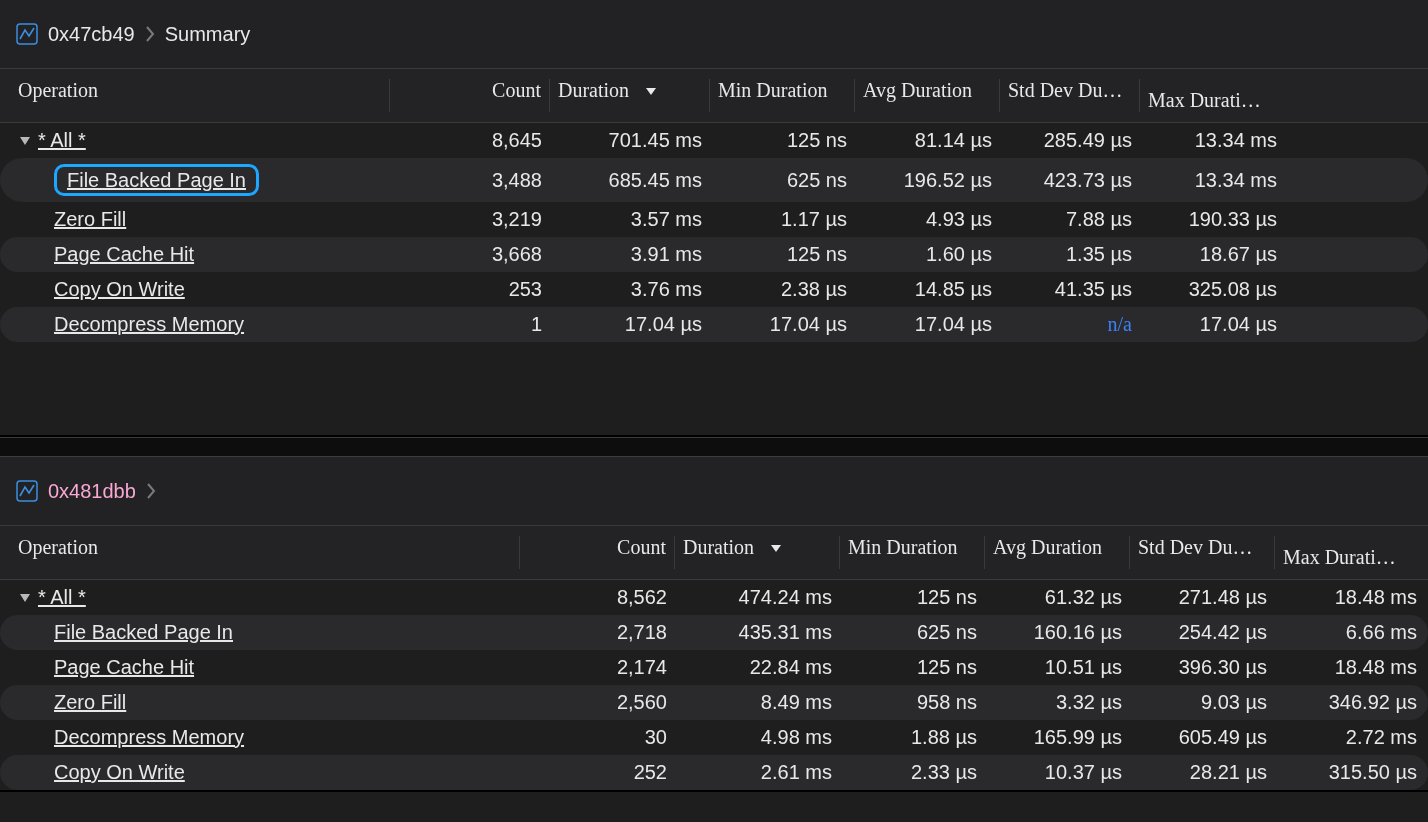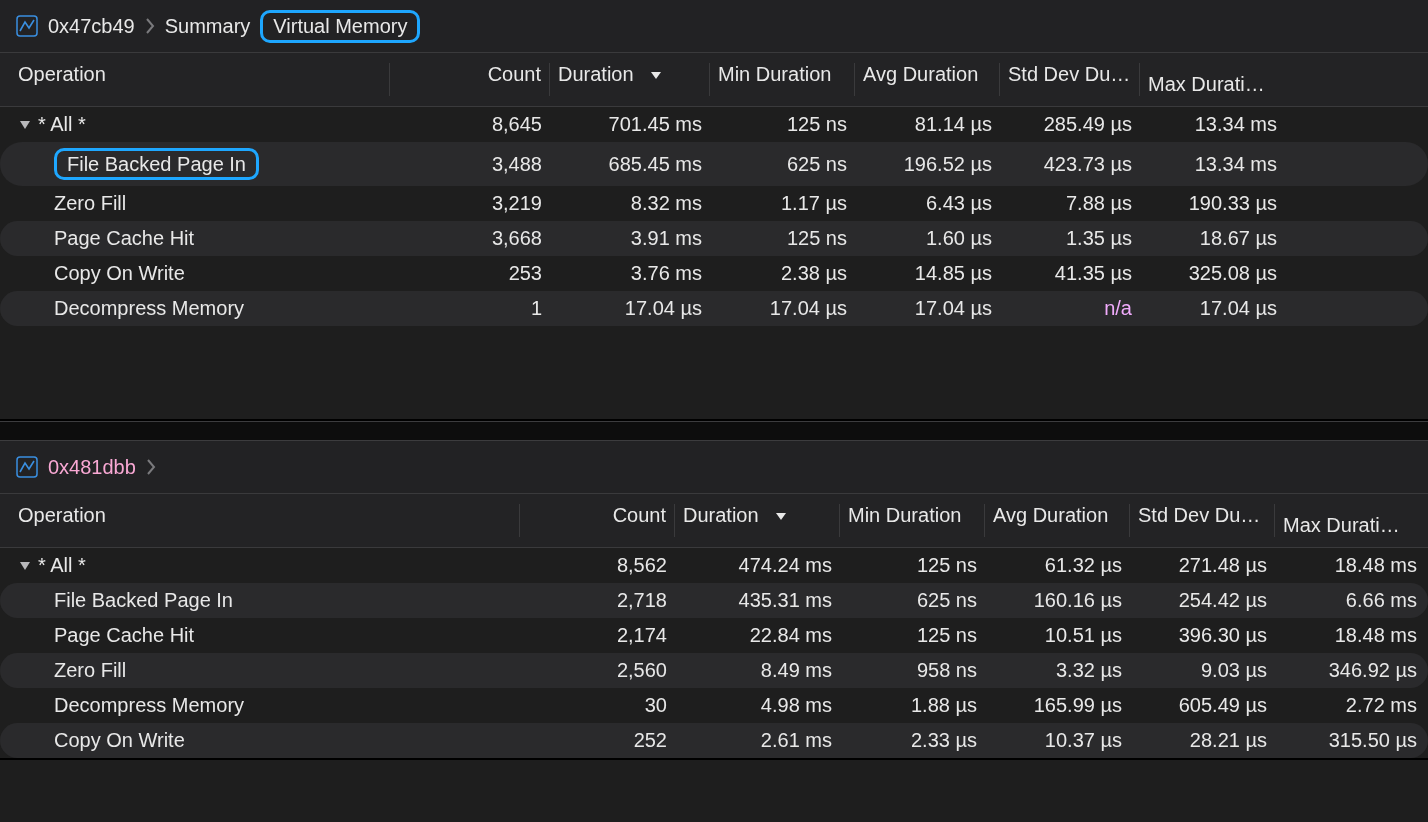--- a/index.html
+++ b/index.html
@@ -15,21 +15,21 @@
   .panel {
     border-bottom: 2px solid #000;
   }
   .breadcrumb {
     display: flex;
     align-items: center;
     gap: 10px;
     padding: 8px 16px;
     background: #222224;
     border-bottom: 1px solid #3a3a3c;
-    height: 53px;
+    height: 69px;
   }
   .breadcrumb.dim .bc-text { color: #f9a8d4; }
   .bc-icon {
     display: inline-flex;
     width: 22px;
     height: 22px;
   }
   .bc-text {
     color: #e8e8e8;
   }
@@ -43,20 +43,21 @@
     border: 3px solid #1ea7ff;
     border-radius: 10px;
     padding: 2px 10px;
     display: inline-block;
   }
   .table-head {
     display: flex;
     padding: 10px 0 10px 10px;
     border-bottom: 1px solid #3a3a3c;
     background: #232325;
+    font-family: Liberation Serif, serif;
   }
   .th {
     padding: 0 8px;
     font-weight: 400;
     color: #e8e8e8;
     border-right: 1px solid #3a3a3c;
     white-space: nowrap;
     overflow: hidden;
     text-overflow: ellipsis;
     text-align: left;
@@ -69,29 +70,29 @@
     align-items: center;
   }
   .row.alt { background: #2a2a2c; border-radius: 22px; }
   .cell {
     padding: 0 8px;
     white-space: nowrap;
     overflow: hidden;
     text-overflow: ellipsis;
   }
   .cell.num { text-align: right; }
-  .cell.muted { color: #f0abfc; }
+  .cell.muted { color: #3b82f6; font-family: Liberation Serif, serif; }
   .disclosure {
     display: inline-flex;
     width: 14px;
     height: 14px;
     margin-right: 6px;
   }
   .indent1 { padding-left: 36px; }
-  .op-col { display:flex; align-items:center; }
+  .op-col { display:flex; align-items:center;text-decoration:underline; }
   .row-hl {
     border: 3px solid #1ea7ff;
     border-radius: 10px;
     padding: 2px 10px;
     display: inline-block;
     line-height: 1.1;
   }
   .empty-space {
     height: 93px;
     background: #1e1e1e;
@@ -130,23 +131,20 @@
           <path d="M4 16 L9 7 L13 13 L18 5" fill="none" stroke="#3a8fe0" stroke-width="1.6"></path>
         </svg>
     </span>
     <span class="bc-text">0x47cb49</span>
     <span class="bc-sep">
       <svg viewBox="0 0 10 18">
           <path d="M2 2 L8 9 L2 16" fill="none" stroke="#7a7a7d" stroke-width="2"></path>
         </svg>
     </span>
     <span class="bc-text">Summary</span>
-    <span class="highlight-box">
-      <span class="bc-text">Virtual Memory</span>
-    </span>
   </div>
 
   <div class="table-head">
     <div class="th c-op">Operation</div>
     <div class="th c-count">Count</div>
     <div class="th c-dur">
       <span>Duration</span>
       <span class="sort-arrow">
         <svg viewBox="0 0 14 12">
             <path d="M2 3 L12 3 L7 10 Z" fill="#e8e8e8"></path>
@@ -190,23 +188,23 @@
     <div class="cell num c-std">423.73 µs</div>
     <div class="cell num c-max">13.34 ms</div>
   </div>
 
   <div class="row">
     <div class="cell c-op op-col">
         <span class="indent1"></span>
         <span>Zero Fill</span>
       </div>
     <div class="cell num c-count">3,219</div>
-    <div class="cell num c-dur">8.32 ms</div>
+    <div class="cell num c-dur">3.57 ms</div>
     <div class="cell num c-min">1.17 µs</div>
-    <div class="cell num c-avg">6.43 µs</div>
+    <div class="cell num c-avg">4.93 µs</div>
     <div class="cell num c-std">7.88 µs</div>
     <div class="cell num c-max">190.33 µs</div>
   </div>
 
   <div class="row alt">
     <div class="cell c-op op-col">
         <span class="indent1"></span>
         <span>Page Cache Hit</span>
       </div>
     <div class="cell num c-count">3,668</div>

